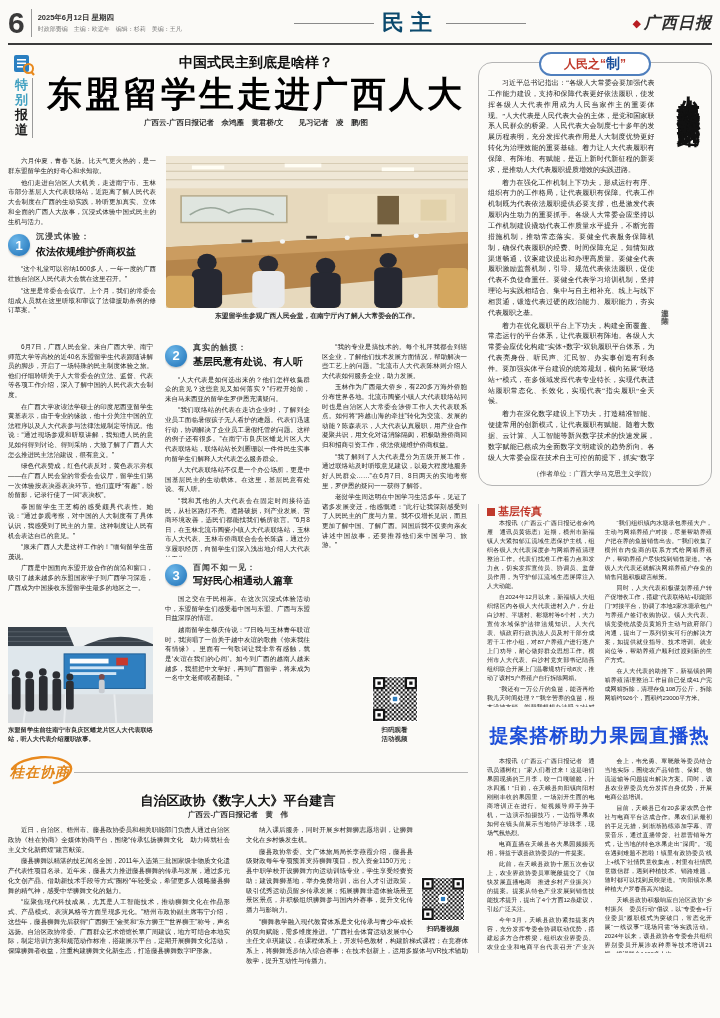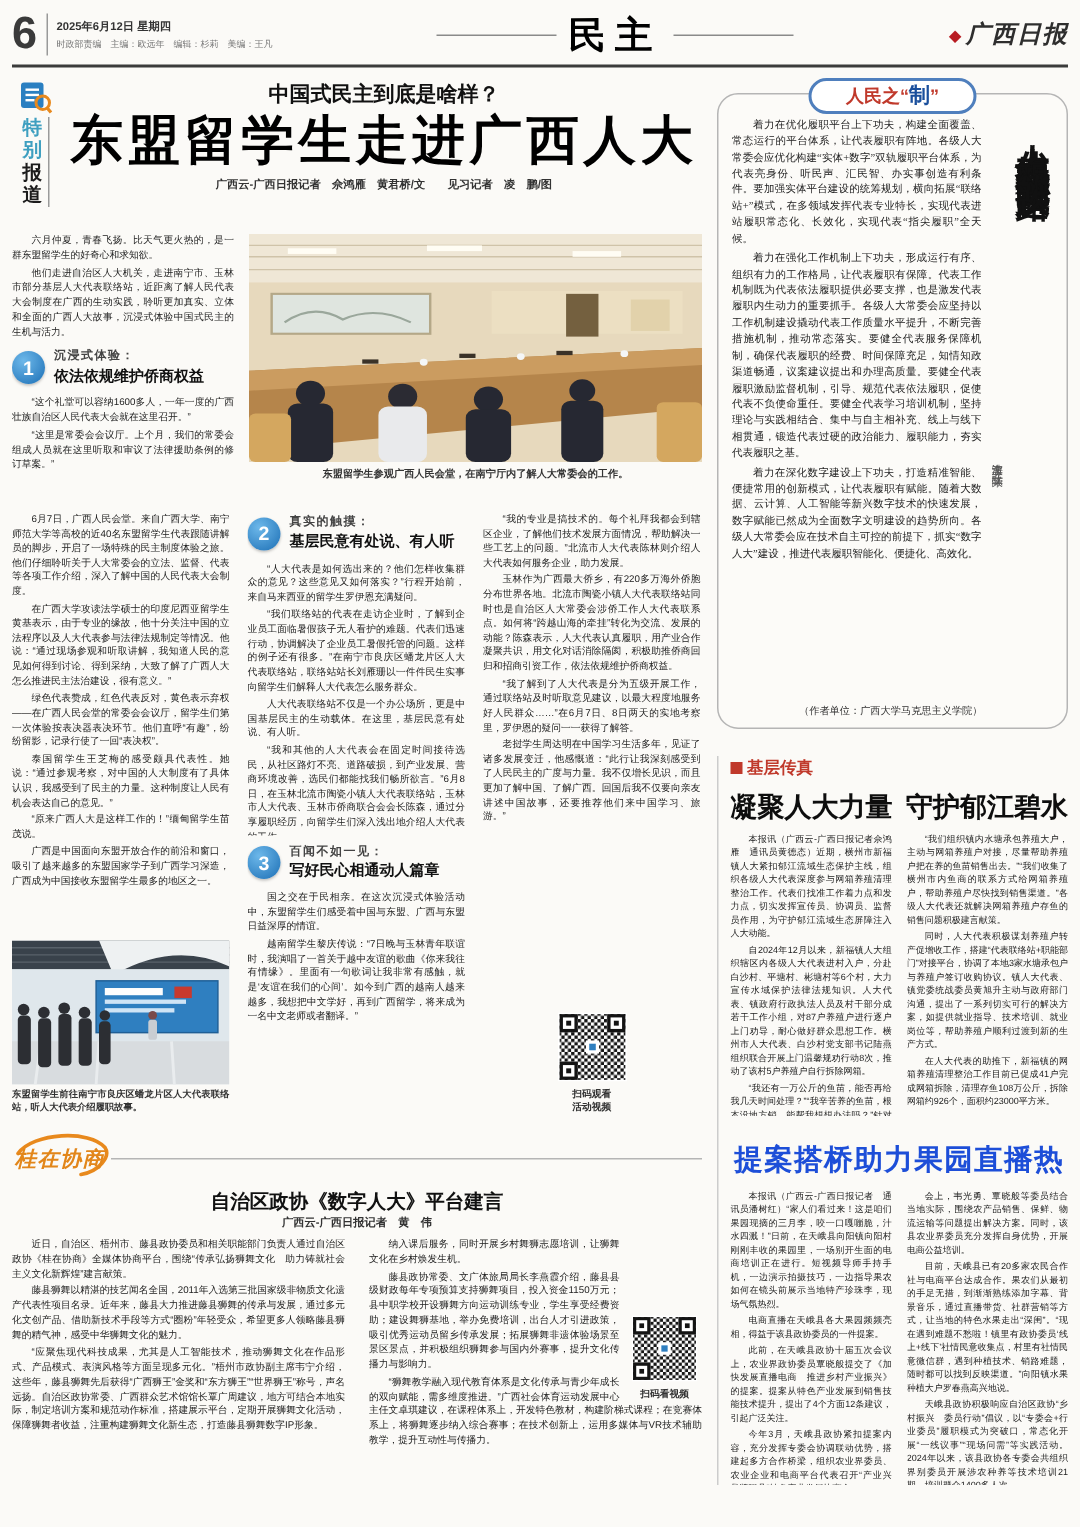--- a/index.html
+++ b/index.html
@@ -8,22 +8,22 @@
         padding:4px 8px 0;box-sizing:border-box;}
   
   .masthead{display:flex;align-items:center;height:38px;}
   .mh-left{display:flex;align-items:center;gap:6px;width:250px;}
   .page-num{font-size:30px;font-weight:bold;color:#3a3a3a;line-height:1;}
   .mh-div{width:1px;height:28px;background:#999;}
   .mh-date{font-size:7.5px;font-weight:bold;color:#333;}
   .mh-staff{font-size:6px;color:#777;margin-top:2px;}
   .mh-center{flex:1;display:flex;align-items:center;justify-content:center;gap:8px;}
   .mh-center .line{width:80px;height:1px;background:#8a8a8a;}
-  .mh-title{font-family:Liberation Mono, monospace;font-size:25px;font-weight:bold;
-            letter-spacing:6px;color:#000000;}
+  .mh-title{font-family:Liberation Mono, monospace;font-size:22px;font-weight:bold;
+            letter-spacing:6px;color:#0c4a6e;}
   .mh-right{width:150px;display:flex;align-items:center;justify-content:flex-end;gap:3px;}
   .mh-diamond{color:#b81c22;font-size:11px;}
   .mh-brand{font-family:"DejaVu Serif",serif;font-style:italic;font-weight:bold;
             font-size:16px;color:#2e2e2e;letter-spacing:1px;}
   .mh-rule{border-top:2px solid #3b3b3b;margin-top:1px;}
   
   .content{display:flex;gap:10px;margin-top:5px;}
   .left-col{width:460px;flex:none;}
   .right-col{width:234px;flex:none;}
   
@@ -388,40 +388,37 @@
     </div>
 
     <div class="right-col">
 
       <section class="essay-box">
         <div class="essay-badge">
           <span class="red">人民之</span><span class="red">“</span><span class="blue">制</span><span class="red">”</span>
         </div>
         <div class="essay-inner">
           <div class="essay-text">
+              <p class="para">习近平总书记指出：“各级人大常委会要加强代表工作能力建设，支持和保障代表更好依法履职，使发挥各级人大代表作用成为人民当家作主的重要体现。”人大代表是人民代表大会的主体，是党和国家联系人民群众的桥梁。人民代表大会制度七十多年的发展历程表明，充分发挥代表作用是人大制度优势更好转化为治理效能的重要基础。着力让人大代表履职有保障、有阵地、有赋能，是迈上新时代新征程的新要求，是推动人大代表履职提质增效的实践进路。</p>
+              <p class="para">着力在强化工作机制上下功夫，形成运行有序、组织有力的工作格局，让代表履职有保障。代表工作机制既为代表依法履职提供必要支撑，也是激发代表履职内生动力的重要抓手。各级人大常委会应坚持以工作机制建设撬动代表工作质量水平提升，不断完善措施机制，推动常态落实。要健全代表服务保障机制，确保代表履职的经费、时间保障充足，知情知政渠道畅通，议案建议提出和办理高质量。要健全代表履职激励监督机制，引导、规范代表依法履职，促使代表不负使命重任。要健全代表学习培训机制，坚持理论与实践相结合、集中与自主相补充、线上与线下相贯通，锻造代表过硬的政治能力、履职能力，夯实代表履职之基。</p>
               <p class="para">着力在优化履职平台上下功夫，构建全面覆盖、常态运行的平台体系，让代表履职有阵地。各级人大常委会应优化构建“实体+数字”双轨履职平台体系，为代表亮身份、听民声、汇民智、办实事创造有利条件。要加强实体平台建设的统筹规划，横向拓展“联络站+”模式，在多领域发挥代表专业特长，实现代表进站履职常态化、长效化，实现代表“指尖履职”全天候。</p>
-              <p class="para">着力在强化工作机制上下功夫，形成运行有序、组织有力的工作格局，让代表履职有保障。代表工作机制既为代表依法履职提供必要支撑，也是激发代表履职内生动力的重要抓手。各级人大常委会应坚持以工作机制建设撬动代表工作质量水平提升，不断完善措施机制，推动常态落实。要健全代表服务保障机制，确保代表履职的经费、时间保障充足，知情知政渠道畅通，议案建议提出和办理高质量。要健全代表履职激励监督机制，引导、规范代表依法履职，促使代表不负使命重任。要健全代表学习培训机制，坚持理论与实践相结合、集中与自主相补充、线上与线下相贯通，锻造代表过硬的政治能力、履职能力，夯实代表履职之基。</p>
               <p class="para">着力在深化数字建设上下功夫，打造精准智能、便捷常用的创新模式，让代表履职有赋能。随着大数据、云计算、人工智能等新兴数字技术的快速发展，数字赋能已然成为全面数字文明建设的趋势所向。各级人大常委会应在技术自主可控的前提下，抓实“数字人大”建设，推进代表履职智能化、便捷化、高效化。</p>
             </div>
           <div class="essay-authors">李海波　陈亚荣</div>
           <div class="essay-title-v">人大代表提升履职效能的实践进路</div>
         </div>
         <div class="essay-credit">（作者单位：广西大学马克思主义学院）</div>
       </section>
 
       <div class="right-lower">
 
         <section>
           <div class="jc-tag">
             <span class="jc-sq"></span>
             <span>基层传真</span>
-          </div>
-          <div class="jc-headline">
-            <span>凝聚人大力量</span>
-            <span>守护郁江碧水</span>
           </div>
           <div class="two-cols jc-cols">
             <div class="tcol">
                 <p class="para">本报讯（广西云-广西日报记者佘鸿雁　通讯员黄德态）近期，横州市新福镇人大紧扣郁江流域生态保护主线，组织各级人大代表深度参与网箱养殖清理整治工作。代表们找准工作着力点和发力点，切实发挥宣传员、协调员、监督员作用，为守护郁江流域生态屏障注入人大动能。</p>
                 <p class="para">自2024年12月以来，新福镇人大组织辖区内各级人大代表进村入户，分赴白沙村、平塘村、彬塘村等6个村，大力宣传水域保护法律法规知识。人大代表、镇政府行政执法人员及村干部分成若干工作小组，对87户养殖户进行逐户上门劝导，耐心做好群众思想工作。横州市人大代表、白沙村党支部书记陆燕组织联合开展上门温馨规劝行动8次，推动了该村5户养殖户自行拆除网箱。</p>
                 <p class="para">“我还有一万公斤的鱼苗，能否再给我几天时间处理？”“我辛苦养的鱼苗，根本没地方销，能帮我想想办法吗？”针对养殖户的问题，代表们开展“夜访渔家”行动，通过20余场夜访恳谈会收集诉求32条，当好协调员，在政府部门与养殖户之间建立起沟通桥梁，确保养殖户的诉求得到及时、准确、全面的反馈。</p>
               </div>
             <div class="tcol">
                 <p class="para">“我们组织镇内水塘承包养殖大户，主动与网箱养殖户对接，尽量帮助养殖户把在养的鱼苗销售出去。”“我们收集了横州市内鱼商的联系方式给网箱养殖户，帮助养殖户尽快找到销售渠道。”各级人大代表还就解决网箱养殖户存鱼的销售问题积极建言献策。</p>
                 <p class="para">同时，人大代表积极谋划养殖户转产促增收工作，搭建“代表联络站+职能部门”对接平台，协调了本地3家水塘承包户与养殖户签订收购协议。镇人大代表、镇党委统战委员黄旭升主动与政府部门沟通，提出了一系列切实可行的解决方案，如提供就业指导、技术培训、就业岗位等，帮助养殖户顺利过渡到新的生产方式。</p>

